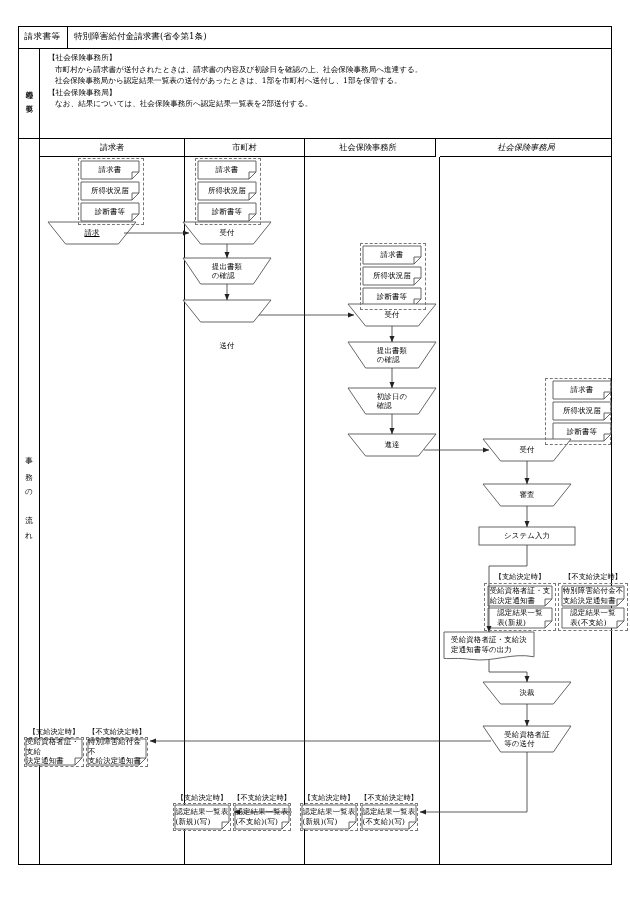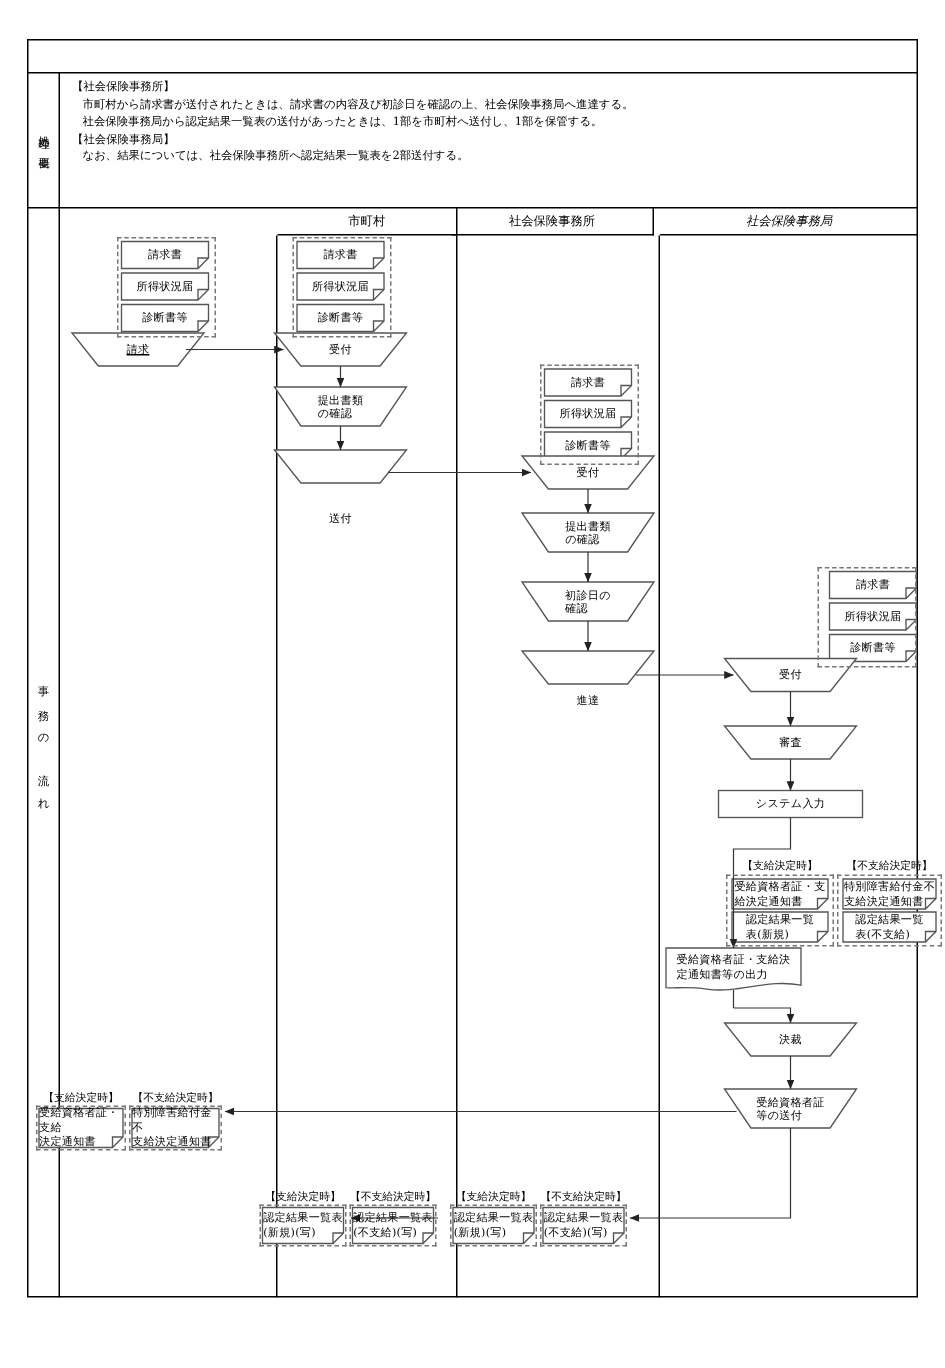--- a/index.html
+++ b/index.html
@@ -63,20 +63,28 @@
 
   .grouplabel{position:absolute;font-size:7.2px;text-align:center;white-space:nowrap;}
 </style>
 </head>
 <body>
 
 <div id="page">
 
   <div class="frame"></div>
 
+  <div class="r-title">
+    <div class="cellA">
+      <div class="lbl">請求書等</div>
+    </div>
+    <div class="cellB">
+      <div class="val">特別障害給付金請求書(省令第1条)</div>
+    </div>
+  </div>
   <div class="hr1"></div>
 
   <div class="r-sum">
     <div class="sideband">
       <div class="vlabel">処理の概要</div>
     </div>
     <div class="body">
       <p>【社会保険事務所】</p>
       <p class="ind">市町村から請求書が送付されたときは、請求書の内容及び初診日を確認の上、社会保険事務局へ進達する。</p>
       <p class="ind">社会保険事務局から認定結果一覧表の送付があったときは、1部を市町村へ送付し、1部を保管する。</p>
@@ -84,20 +92,23 @@
       <p class="ind">なお、結果については、社会保険事務所へ認定結果一覧表を2部送付する。</p>
     </div>
   </div>
   <div class="hr2"></div>
 
   <div class="lanes">
     <div class="sideband">
       <div class="vlabel-flow">事務の流れ</div>
     </div>
 
+    <div class="lanehead" style="left:22px;width:145px;">
+        <span>請求者</span>
+      </div>
     <div class="lanehead" style="left:167px;width:120px;">
         <span>市町村</span>
       </div>
     <div class="lanehead" style="left:283px;width:135px;">
         <span>社会保険事務所</span>
       </div>
     <div class="lanehead last" style="left:422px;width:172px;">
         <span>社会保険事務局</span>
       </div>
 
@@ -208,21 +219,21 @@
       <div class="txt" style="position: absolute; left: 183px; top: 222px; width: 88px; height: 22px;">受付</div>
       <div class="txt" style="position: absolute; left: 183px; top: 258px; width: 88px; height: 26px;">提出書類<br>の確認</div>
       <div class="txt" style="position: absolute; left: 183px; top: 300px; width: 88px; height: 22px; margin-top: 35px;">送付</div>
       <div class="group" style="left: 360px; top: 243px; width: 66px; height: 67px;"></div>
       <div class="txt" style="position: absolute; left: 363px; top: 245.5px; width: 58px; height: 18px;">請求書</div>
       <div class="txt" style="position: absolute; left: 363px; top: 266.5px; width: 58px; height: 18px;">所得状況届</div>
       <div class="txt" style="position: absolute; left: 363px; top: 287.5px; width: 58px; height: 18px;">診断書等</div>
       <div class="txt" style="position: absolute; left: 348px; top: 304px; width: 88px; height: 22px;">受付</div>
       <div class="txt" style="position: absolute; left: 348px; top: 342px; width: 88px; height: 26px;">提出書類<br>の確認</div>
       <div class="txt" style="position: absolute; left: 348px; top: 388px; width: 88px; height: 26px;">初診日の<br>確認</div>
-      <div class="txt" style="position: absolute; left: 348px; top: 434px; width: 88px; height: 22px; margin-top: 22px;">進達</div>
+      <div class="txt" style="position: absolute; left: 348px; top: 434px; width: 88px; height: 22px;">進達</div>
       <div class="group" style="left: 545px; top: 378px; width: 66px; height: 67px;"></div>
       <div class="txt" style="position: absolute; left: 553px; top: 380.5px; width: 58px; height: 18px;">請求書</div>
       <div class="txt" style="position: absolute; left: 553px; top: 401.5px; width: 58px; height: 18px;">所得状況届</div>
       <div class="txt" style="position: absolute; left: 553px; top: 422.5px; width: 58px; height: 18px;">診断書等</div>
       <div class="txt" style="position: absolute; left: 483px; top: 439px; width: 88px; height: 22px;">受付</div>
       <div class="txt" style="position: absolute; left: 483px; top: 484px; width: 88px; height: 22px;">審査</div>
       <div class="txt" style="position: absolute; left: 479px; top: 527px; width: 96px; height: 18px;">システム入力</div>
       <div class="group" style="left: 484px; top: 583px; width: 72px; height: 48px;"></div>
       <div class="group" style="left: 558px; top: 583px; width: 70px; height: 48px;"></div>
       <div class="grouplabel" style="left: 470px; top: 572px; width: 100px;">【支給決定時】</div>

